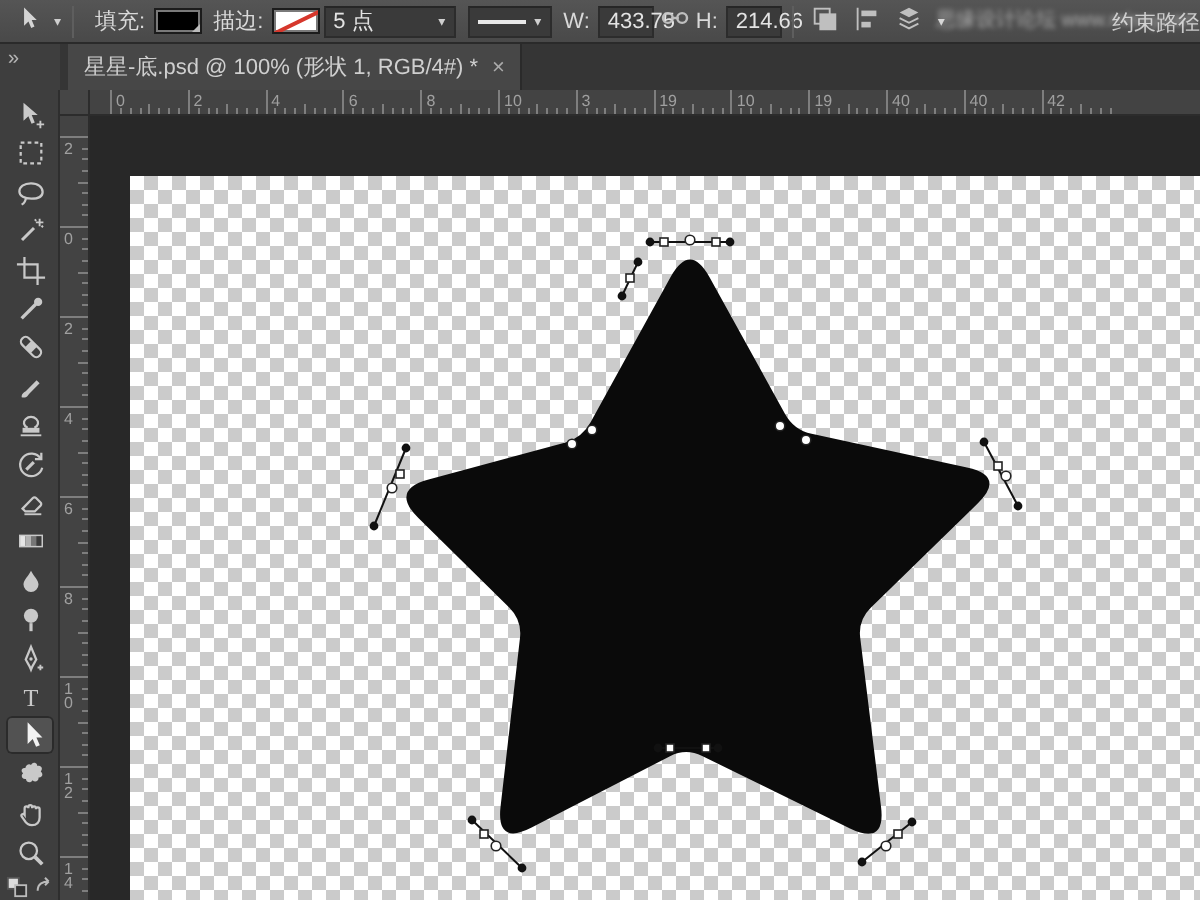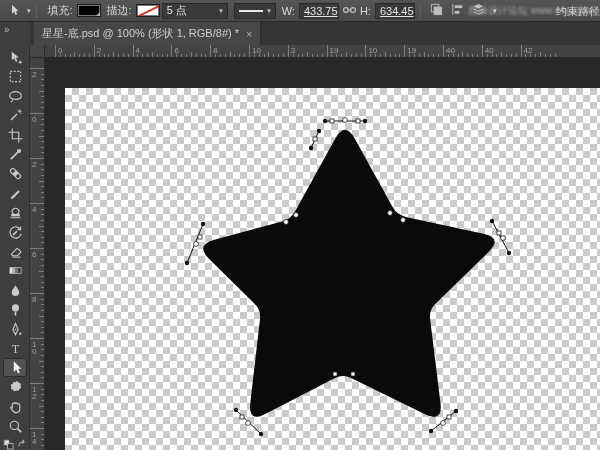--- a/index.html
+++ b/index.html
@@ -17,21 +17,21 @@
   #fill-swatch { background:#000; }
   #fill-swatch::after { content:""; position:absolute; right:0; bottom:0; border-left:4px solid transparent; border-bottom:4px solid #bbb; }
   #stroke-swatch { background:#fff; overflow:hidden; }
   #stroke-swatch::before { content:""; position:absolute; left:-3px; bottom:4px; width:30px; height:2px; background:#d6372c; transform:rotate(-26deg); }
   .field { height:16px; background:#3a3a3a; border:1px solid #2c2c2c; border-top-color:#262626;
     color:#e3e3e3; display:flex; align-items:center; padding:0 4px; flex:0 0 auto; }
   .dd-caret { color:#cfcfcf; font-size:7px; margin-left:4px; }
   #stroke-width-field { width:66px; justify-content:space-between; margin-left:2px; }
   #stroke-style-dd { width:42px; margin-left:6px; justify-content:space-between; }
   .stroke-line { width:26px; height:2px; background:#e8e8e8; }
-  .num-field { width:40px;text-decoration:underline; }
+  .num-field { width:28px; }
   .ob-icon { flex:0 0 auto; margin:0 3px; opacity:.92; }
   #watermark { position:absolute; left:468px; top:2px; width:132px; height:17px; overflow:hidden;
     color:#ffffff; opacity:.5; filter:blur(1.3px); font-size:10px; line-height:17px; pointer-events:none; }
   #constrain-path { position:absolute; left:556px; top:4px; font-size:11px; color:#c9c9c9; }
 
   
   #tab-bar { position:absolute; left:30px; top:22px; width:570px; height:23px; background:#353535; }
   #doc-tab { position:absolute; left:4px; top:0; height:23px; background:#474747; color:#cfcfcf;
     font-size:11px; display:flex; align-items:center; padding:0 8px; gap:7px; border-right:1px solid #2a2a2a; }
   #tab-close { color:#aaa; font-size:11px; }
@@ -94,21 +94,21 @@
     </span>
     <span class="ob-icon">
       <svg width="15" height="12" viewBox="0 0 16 12">
           <circle cx="4.2" cy="6" r="2.6" fill="none" stroke="#c9c9c9" stroke-width="1.3"></circle>
           <circle cx="11.8" cy="6" r="2.6" fill="none" stroke="#c9c9c9" stroke-width="1.3"></circle>
           <line x1="6" y1="6" x2="10" y2="6" stroke="#c9c9c9" stroke-width="1.3"></line>
         </svg>
     </span>
     <span class="ob-label" style="margin-left:0">H:</span>
     <span class="field num-field">
-      <span>634.45</span>
+      <span>214.66</span>
     </span>
     <span class="ob-sep"></span>
     <span class="ob-icon">
       <svg width="15" height="15" viewBox="0 0 16 16">
           <rect x="2.5" y="2.5" width="8" height="8" fill="none" stroke="#c9c9c9"></rect>
           <rect x="5.5" y="5.5" width="8" height="8" fill="#c9c9c9" stroke="#c9c9c9"></rect>
         </svg>
     </span>
     <span class="ob-icon">
       <svg width="15" height="15" viewBox="0 0 16 16">
@@ -126,21 +126,21 @@
     <span class="dd-caret">▾</span>
     <span id="constrain-path">约束路径</span>
     <span id="watermark">思缘设计论坛 www.missyuan.com</span>
   </div>
 
   <div id="panel-collapse">
     <span>»</span>
   </div>
   <div id="tab-bar">
     <div id="doc-tab">
-      <span>星星-底.psd @ 100% (形状 1, RGB/8#) *</span>
+      <span>星星-底.psd @ 100% (形状 1, RGB/4#) *</span>
       <span id="tab-close">×</span>
     </div>
   </div>
 
   <div id="tools">
     <div id="tools-footer">
       <span>
         <svg width="11" height="11" viewBox="0 0 12 12">
             <rect x="1" y="1" width="6" height="6" fill="#ddd" stroke="#555"></rect>
             <rect x="5" y="5" width="6" height="6" fill="#333" stroke="#bbb"></rect>

